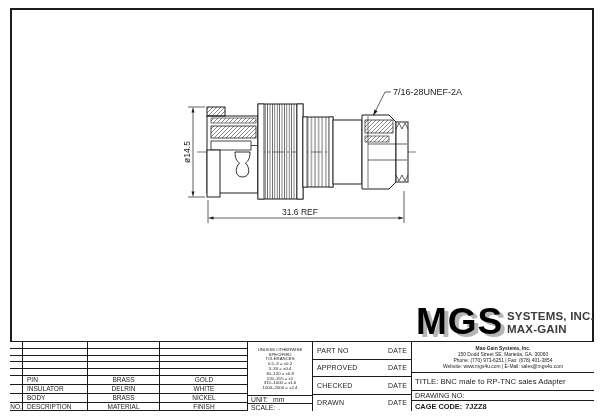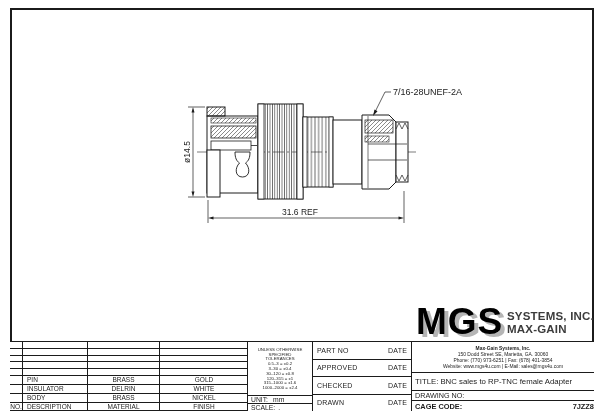--- a/index.html
+++ b/index.html
@@ -28,21 +28,21 @@
   #signoff .row { flex:1; border-bottom:1px solid #1b1b1b; display:flex; align-items:center; justify-content:space-between; padding:0 4px; font-size:7px; letter-spacing:.2px; }
   #signoff .row:last-child { border-bottom:none; }
   
   #rblock { left:412px; top:341px; width:182px; height:70px; border-top:1px solid #1b1b1b; display:flex; flex-direction:column; }
   #addr { height:31px; border-bottom:1px solid #1b1b1b; display:flex; align-items:center; justify-content:center; overflow:hidden; }
   #addr .inner { width:128%; transform:scale(.78); transform-origin:center; text-align:center; font-size:6.3px; line-height:1.22; color:#222; }
   #addr .inner .b1 { font-weight:700; }
   #trow { height:18px; border-bottom:1px solid #1b1b1b; display:flex; align-items:center; padding-left:3px; font-size:7.8px; gap:2px; white-space:nowrap; overflow:hidden; }
   #drow { height:10px; border-bottom:1px solid #1b1b1b; display:flex; align-items:flex-start; padding-left:3px; font-size:7.2px; gap:3px; }
   #drow .val { font-weight:600; font-size:7.6px;margin-top:33px; }
-  #crow { flex:1; display:flex; align-items:center; padding-left:3px; font-size:7.4px; font-weight:700; gap:3px;justify-content:space-between; }
+  #crow { flex:1; display:flex; align-items:center; padding-left:3px; font-size:7.4px; font-weight:700; gap:3px; }
   
   #logo-mgs { position:absolute; left:416px; top:303px; font-size:37px; line-height:1; font-weight:700; letter-spacing:1px;
               color:#000000; text-shadow:4px 3px 0 #b5b5b5; font-family:Liberation Sans, sans-serif; }
   #logo-name { position:absolute; left:507px; top:310px; font-size:11.5px; font-weight:600; color:#3c3c3c; line-height:1.1; letter-spacing:.2px; }
 </style>
 </head>
 <body>
 
 <div id="sheet">
   <div id="border"></div>
@@ -219,21 +219,21 @@
     <div id="addr">
       <div class="inner">
         <div class="b1">Max-Gain Systems, Inc.</div>
         <div>150 Dodd Street SE, Marietta, GA. 30060</div>
         <div>Phone: (770) 973-6251 | Fax: (678) 401-3854</div>
         <div>Website: www.mgs4u.com | E-Mail: sales@mgs4u.com</div>
       </div>
     </div>
     <div id="trow">
       <span>TITLE:</span>
-      <span>BNC sales to RP-TNC female Adapter</span>
+      <span>BNC male to RP-TNC sales Adapter</span>
     </div>
     <div id="drow">
       <span>DRAWING  NO:</span>
       <span class="val">8603</span>
     </div>
     <div id="crow">
       <span>CAGE CODE:</span>
       <span>7JZZ8</span>
     </div>
   </div>

